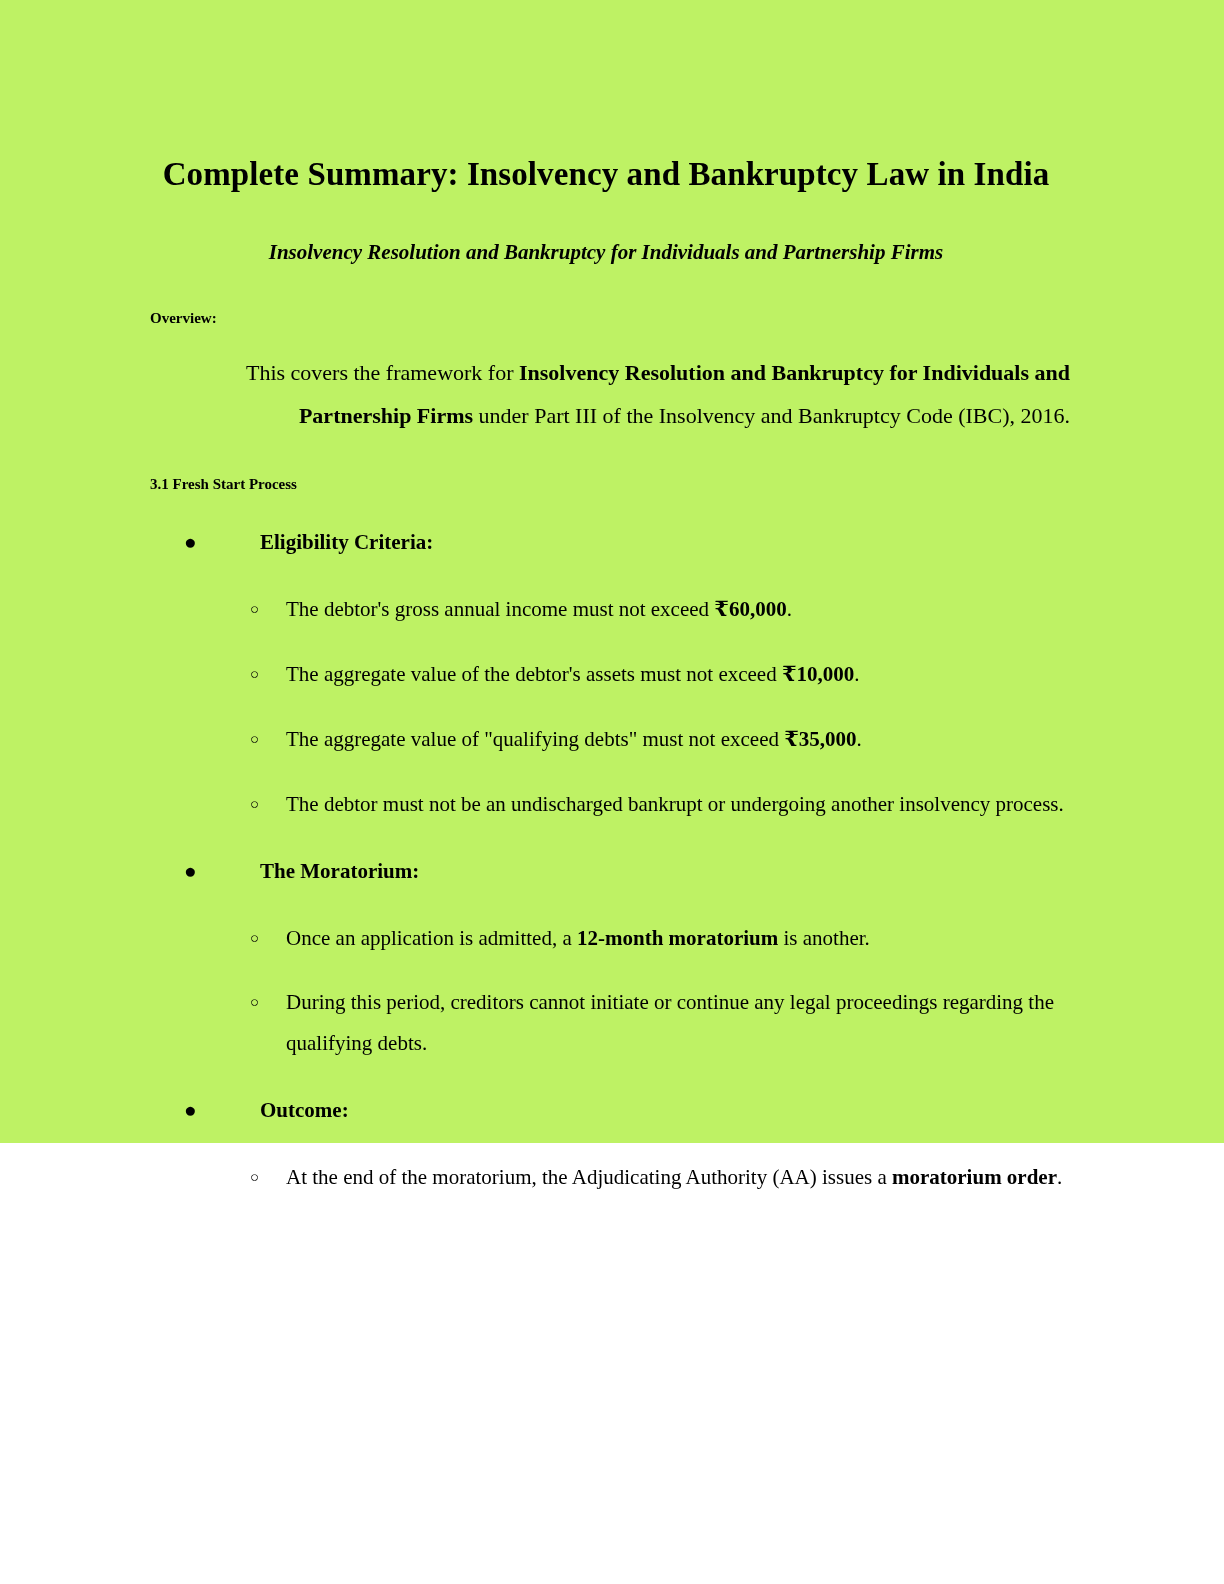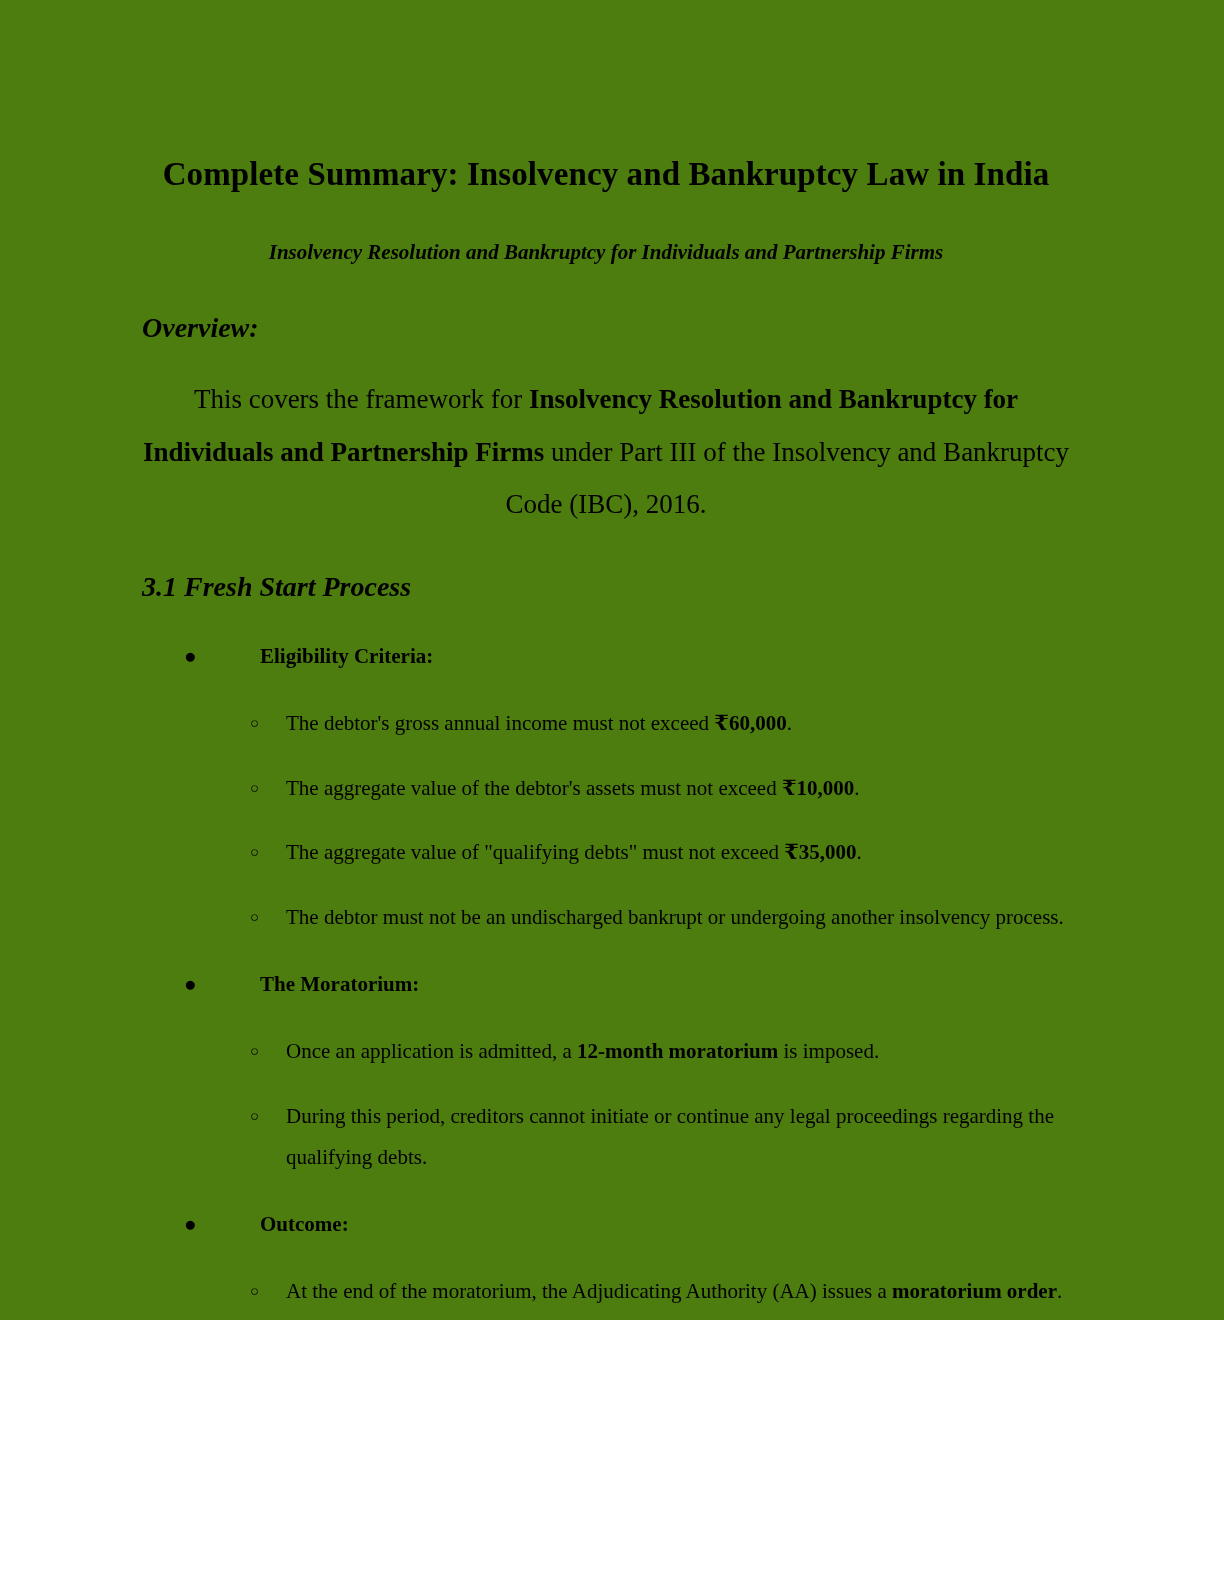--- a/index.html
+++ b/index.html
@@ -9,54 +9,53 @@
   }
   body {
     width: 1224px;
     height: 1584px;
     font-family: "Liberation Serif", "DejaVu Serif", serif;
     color: #000000;
     -webkit-font-smoothing: antialiased;
   }
   .page {
     width: 1224px;
-    height: 1320px;
+    height: 1143px;
     box-sizing: border-box;
     padding: 142px 154px 16px 142px;
-    background: #4d7c0f;
+    background: #bef264;
     position: relative;
   }
   .doc-title {
     font-size: 33px;
     font-weight: bold;
     text-align: center;
     line-height: 1.95;
     margin: 0 0 0 0;
     letter-spacing: 0.1px;
   }
   .doc-subtitle {
     font-size: 21px;
     font-weight: bold;
     font-style: italic;
     text-align: center;
     line-height: 1.8;
     margin: 28px 0 0 0;
   }
   .section-heading {
-    font-size: 28px;
+    font-size: 15px;
     font-weight: bold;
     line-height: 1.6;
-    margin: 34px 0 0 0;
-    font-style: italic;
+    margin: 34px 0 0 8px;
   }
   .para {
-    font-size: 27px;
+    font-size: 22px;
     line-height: 1.95;
     margin: 22px 0 0 0;
-    text-align: center;
+    text-align: right;
   }
   b, strong {
     font-weight: bold;
   }
   ul.level1 {
     list-style: none;
     margin: 26px 0 0 0;
     padding: 0;
   }
   ul.level1 > li.bullet1 {
@@ -143,21 +142,21 @@
           <span class="marker-circle">○</span><span>The debtor must not be an undischarged bankrupt or undergoing another insolvency process.</span><b></b><span></span>
         </li>
       </ul>
     </li>
 
     <li class="bullet1">
       <span class="marker-disc">●</span>
       <span class="sub-label">The Moratorium:</span>
       <ul class="level2">
         <li class="bullet2">
-          <span class="marker-circle">○</span><span>Once an application is admitted, a </span><b>12-month moratorium</b><span> is imposed.</span>
+          <span class="marker-circle">○</span><span>Once an application is admitted, a </span><b>12-month moratorium</b><span> is another.</span>
         </li>
         <li class="bullet2">
           <span class="marker-circle">○</span><span>During this period, creditors cannot initiate or continue any legal proceedings regarding the qualifying debts.</span><b></b><span></span>
         </li>
       </ul>
     </li>
 
     <li class="bullet1">
       <span class="marker-disc">●</span>
       <span class="sub-label">Outcome:</span>

